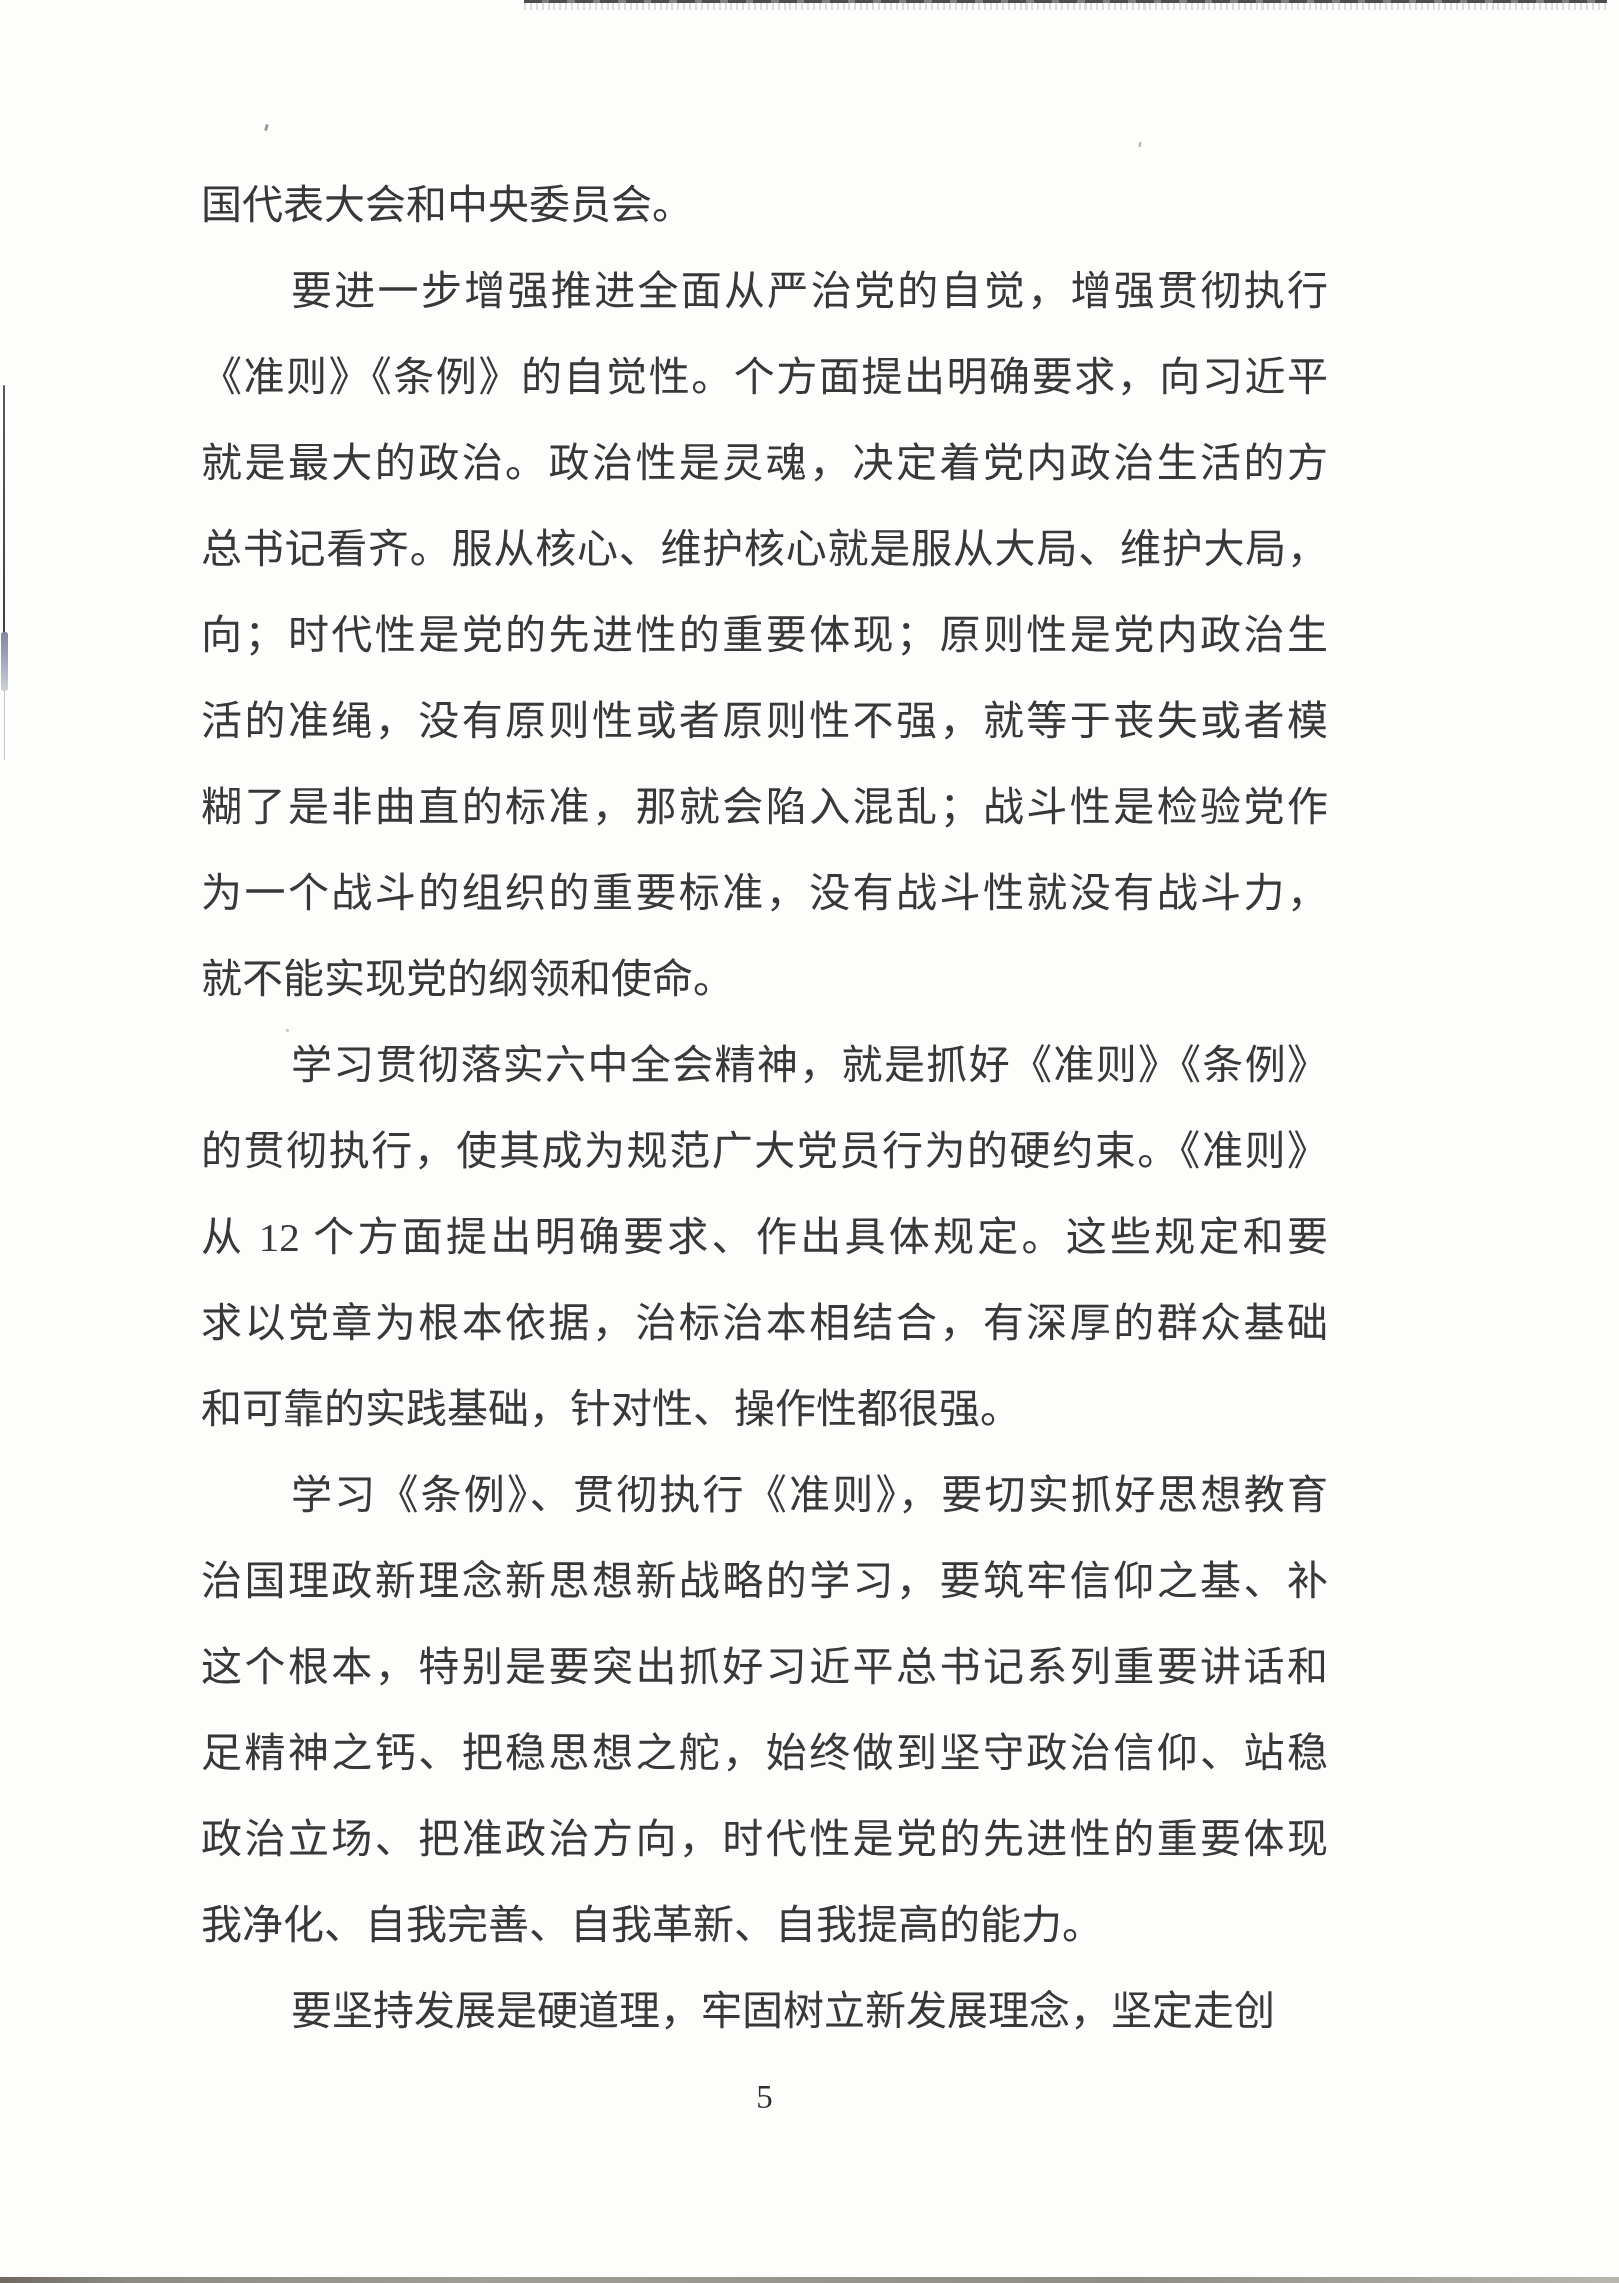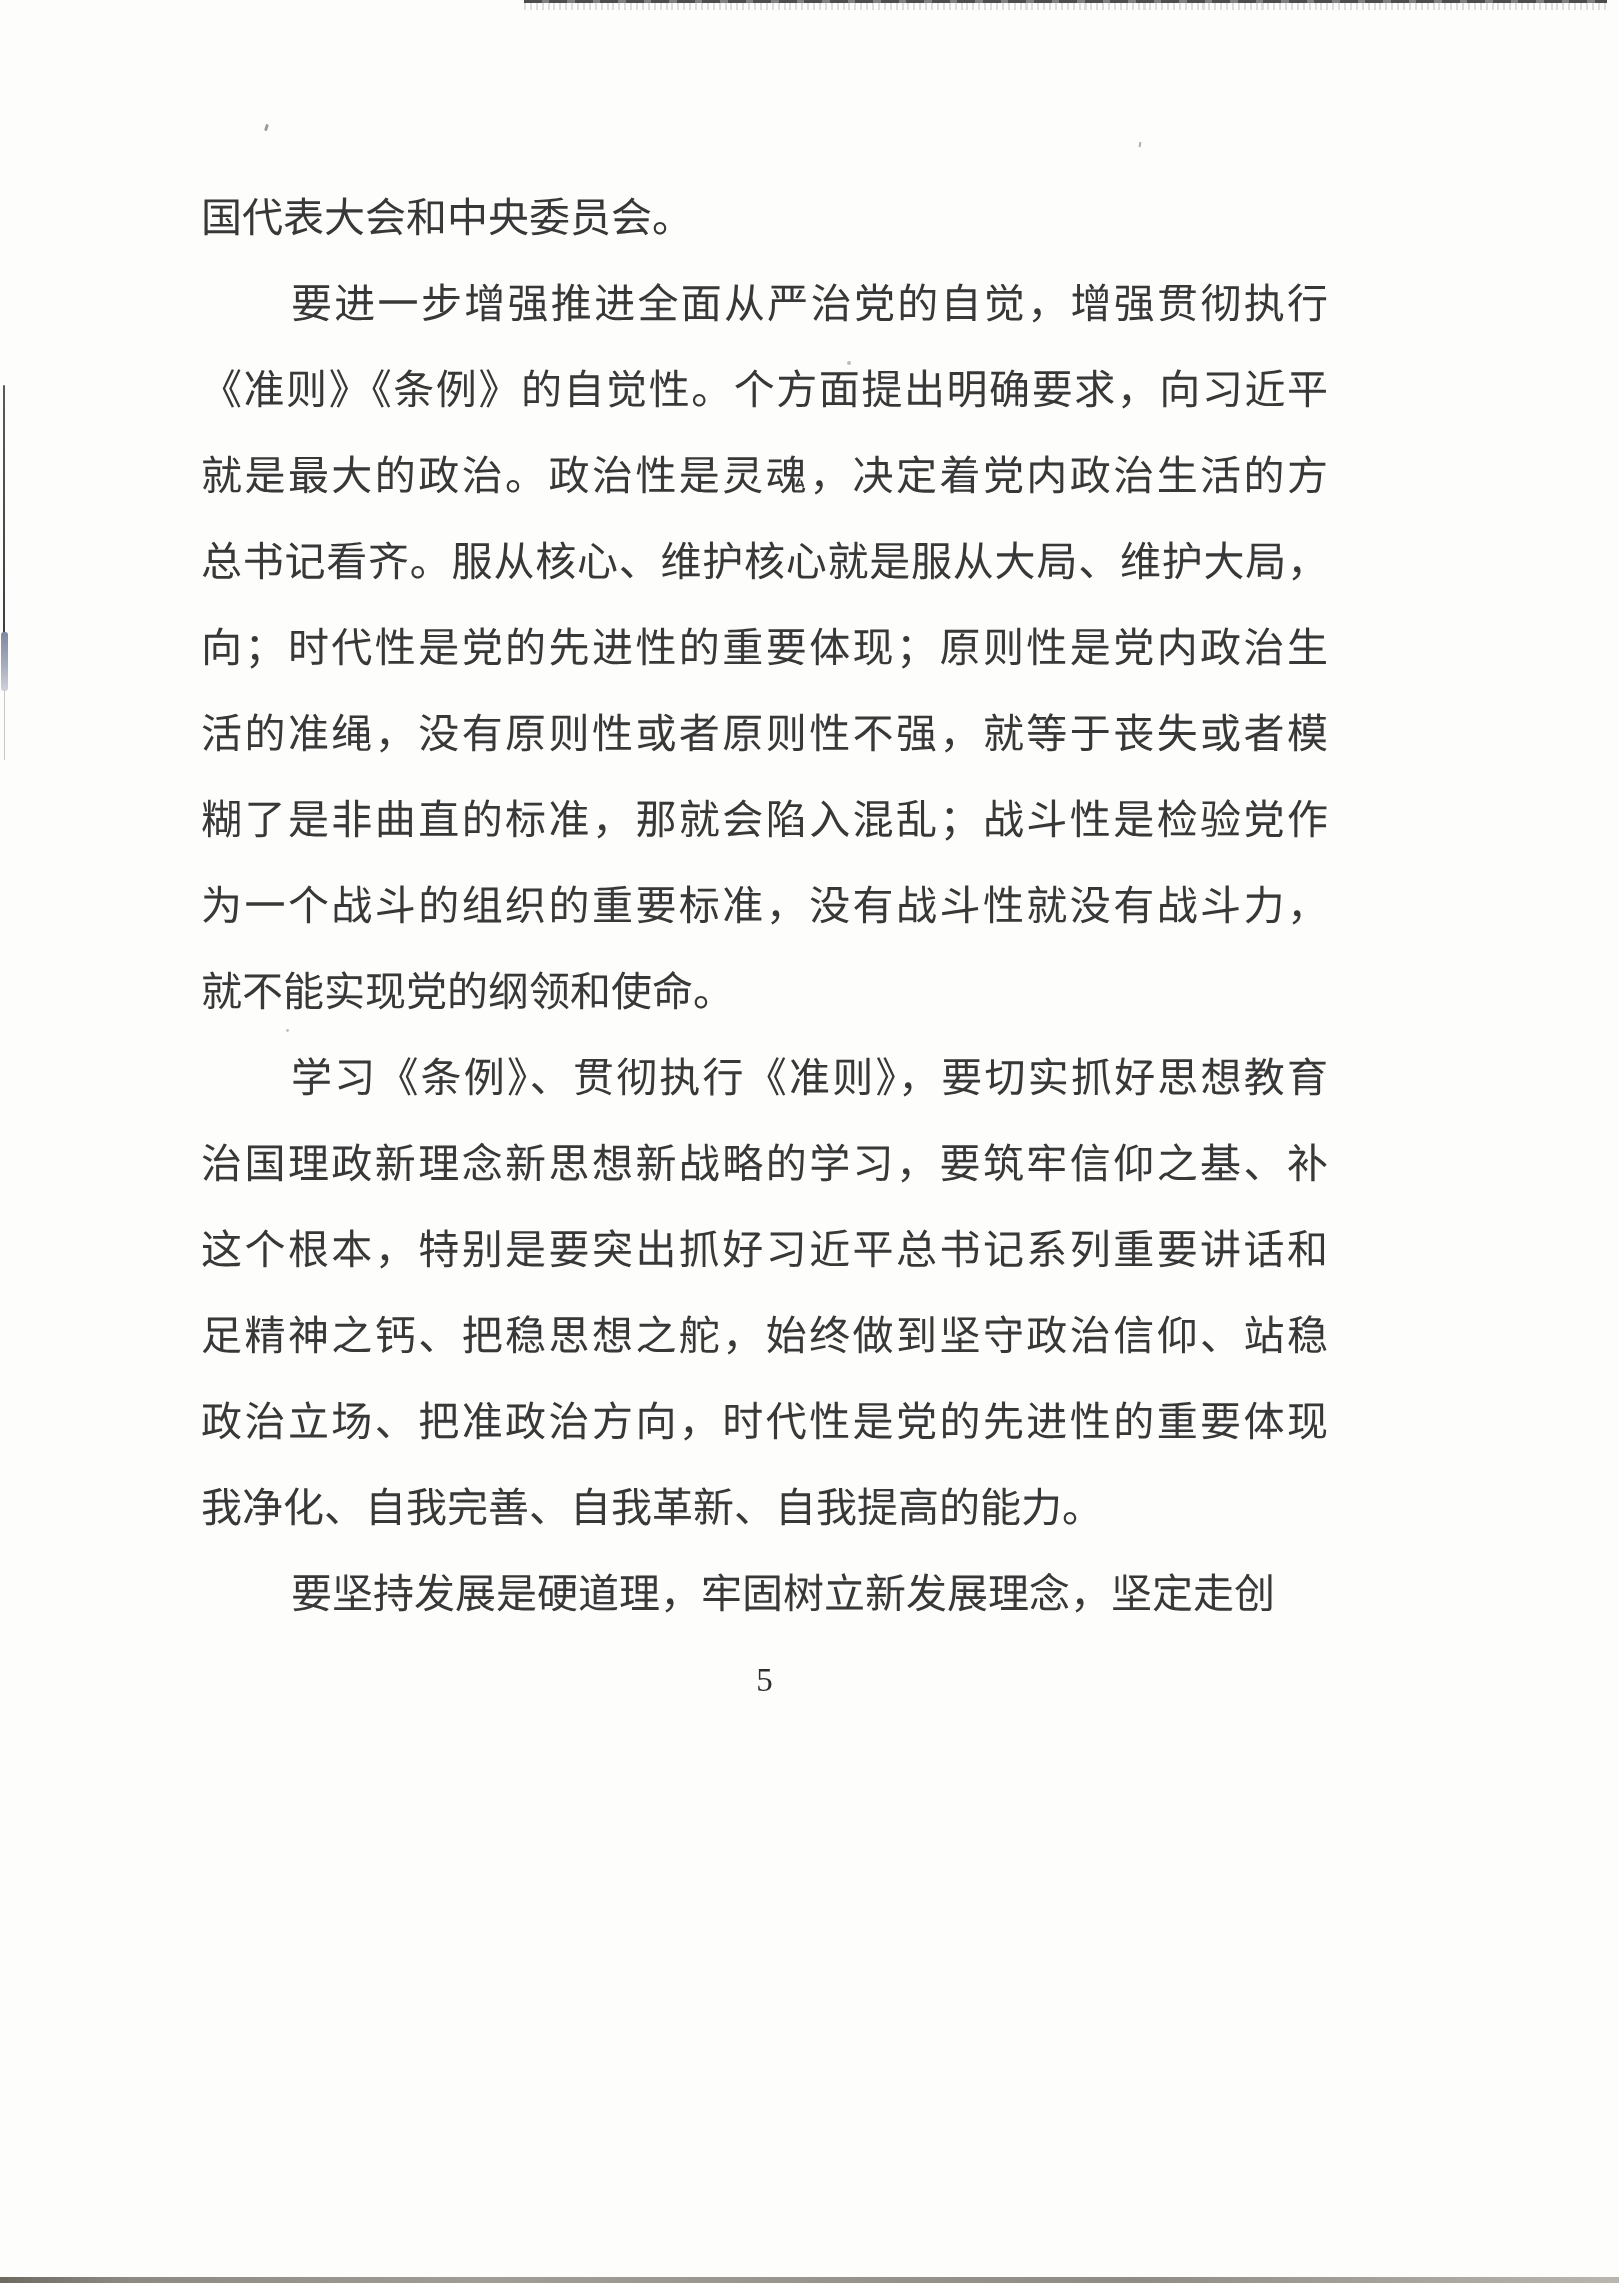--- a/index.html
+++ b/index.html
@@ -12,21 +12,21 @@
     width: 1619px;
     height: 2284px;
     background: #fdfdfc;
     overflow: hidden;
     font-family: "Liberation Serif", "DejaVu Serif", serif;
   }
   
   .doc-text {
     position: absolute;
     left: 201px;
-    top: 175px;
+    top: 162px;
     width: 1127px;
     color: #383838;
     font-size: 41px;
     line-height: 86px;
     letter-spacing: 0;
   }
   .para { margin: 0; padding: 0; }
   .line {
     height: 86px;
     text-align: justify;
@@ -102,20 +102,27 @@
           <div class="line">《准则》《条例》的自觉性。个方面提出明确要求，向习近平</div>
           <div class="line">就是最大的政治。政治性是灵魂，决定着党内政治生活的方</div>
           <div class="line">总书记看齐。服从核心、维护核心就是服从大局、维护大局，</div>
           <div class="line">向；时代性是党的先进性的重要体现；原则性是党内政治生</div>
           <div class="line">活的准绳，没有原则性或者原则性不强，就等于丧失或者模</div>
           <div class="line">糊了是非曲直的标准，那就会陷入混乱；战斗性是检验党作</div>
           <div class="line">为一个战斗的组织的重要标准，没有战斗性就没有战斗力，</div>
           <div class="line last">就不能实现党的纲领和使命。</div>
         </div>
         <div class="para">
+          <div class="line indent">学习贯彻落实六中全会精神，就是抓好《准则》《条例》</div>
+          <div class="line">的贯彻执行，使其成为规范广大党员行为的硬约束。《准则》</div>
+          <div class="line">从 12 个方面提出明确要求、作出具体规定。这些规定和要</div>
+          <div class="line">求以党章为根本依据，治标治本相结合，有深厚的群众基础</div>
+          <div class="line last">和可靠的实践基础，针对性、操作性都很强。</div>
+        </div>
+        <div class="para">
           <div class="line indent">学习《条例》、贯彻执行《准则》，要切实抓好思想教育</div>
           <div class="line">治国理政新理念新思想新战略的学习，要筑牢信仰之基、补</div>
           <div class="line">这个根本，特别是要突出抓好习近平总书记系列重要讲话和</div>
           <div class="line">足精神之钙、把稳思想之舵，始终做到坚守政治信仰、站稳</div>
           <div class="line">政治立场、把准政治方向，时代性是党的先进性的重要体现</div>
           <div class="line last">我净化、自我完善、自我革新、自我提高的能力。</div>
         </div>
         <div class="para">
           <div class="line indent last">要坚持发展是硬道理，牢固树立新发展理念，坚定走创</div>
         </div>

